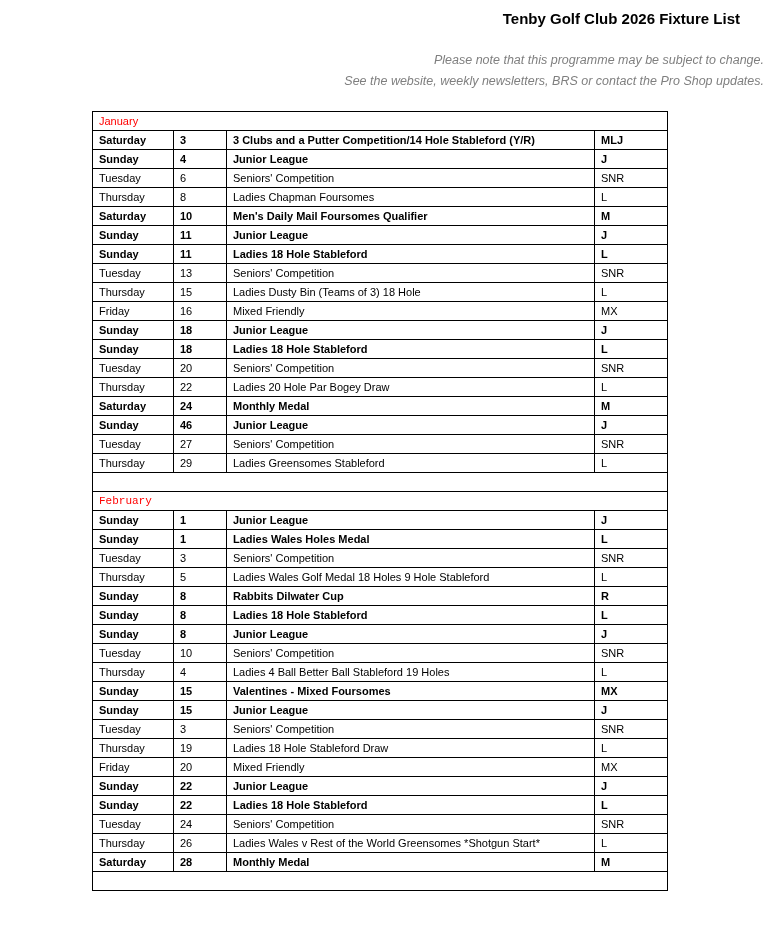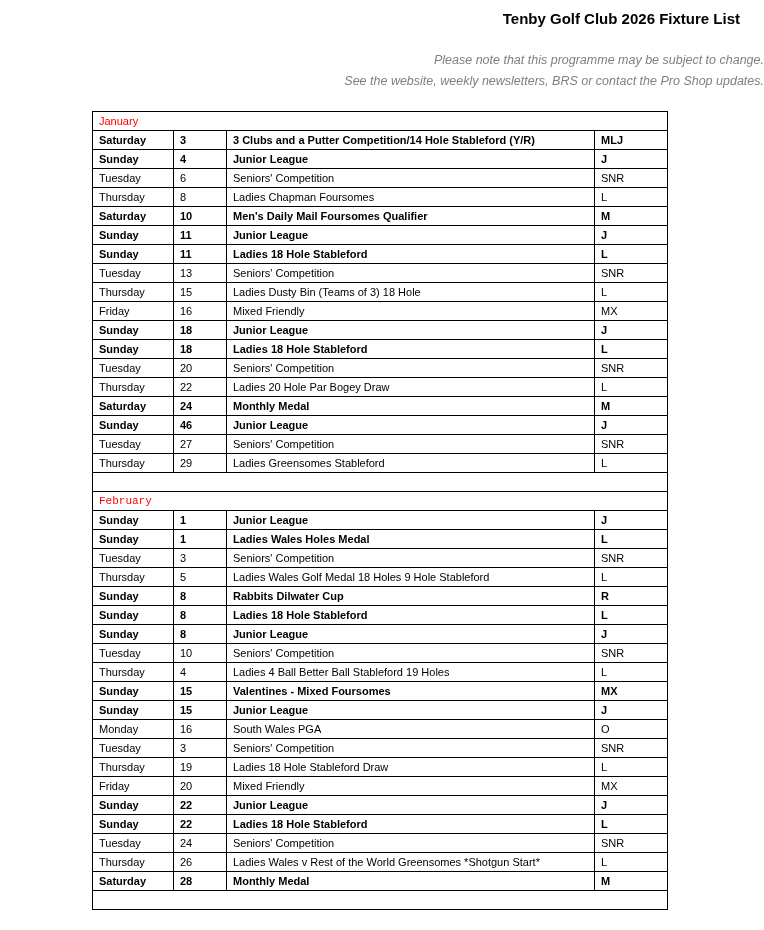--- a/index.html
+++ b/index.html
@@ -227,26 +227,20 @@
         <td class="c-event">Valentines - Mixed Foursomes</td>
         <td class="c-code">MX</td>
       </tr>
       <tr class="bold">
         <td class="c-day">Sunday</td>
         <td class="c-date">15</td>
         <td class="c-event">Junior League</td>
         <td class="c-code">J</td>
       </tr>
       <tr>
-        <td class="c-day">Monday</td>
-        <td class="c-date">16</td>
-        <td class="c-event">South Wales PGA</td>
-        <td class="c-code">O</td>
-      </tr>
-      <tr>
         <td class="c-day">Tuesday</td>
         <td class="c-date">3</td>
         <td class="c-event">Seniors' Competition</td>
         <td class="c-code">SNR</td>
       </tr>
       <tr>
         <td class="c-day">Thursday</td>
         <td class="c-date">19</td>
         <td class="c-event">Ladies 18 Hole Stableford Draw</td>
         <td class="c-code">L</td>

